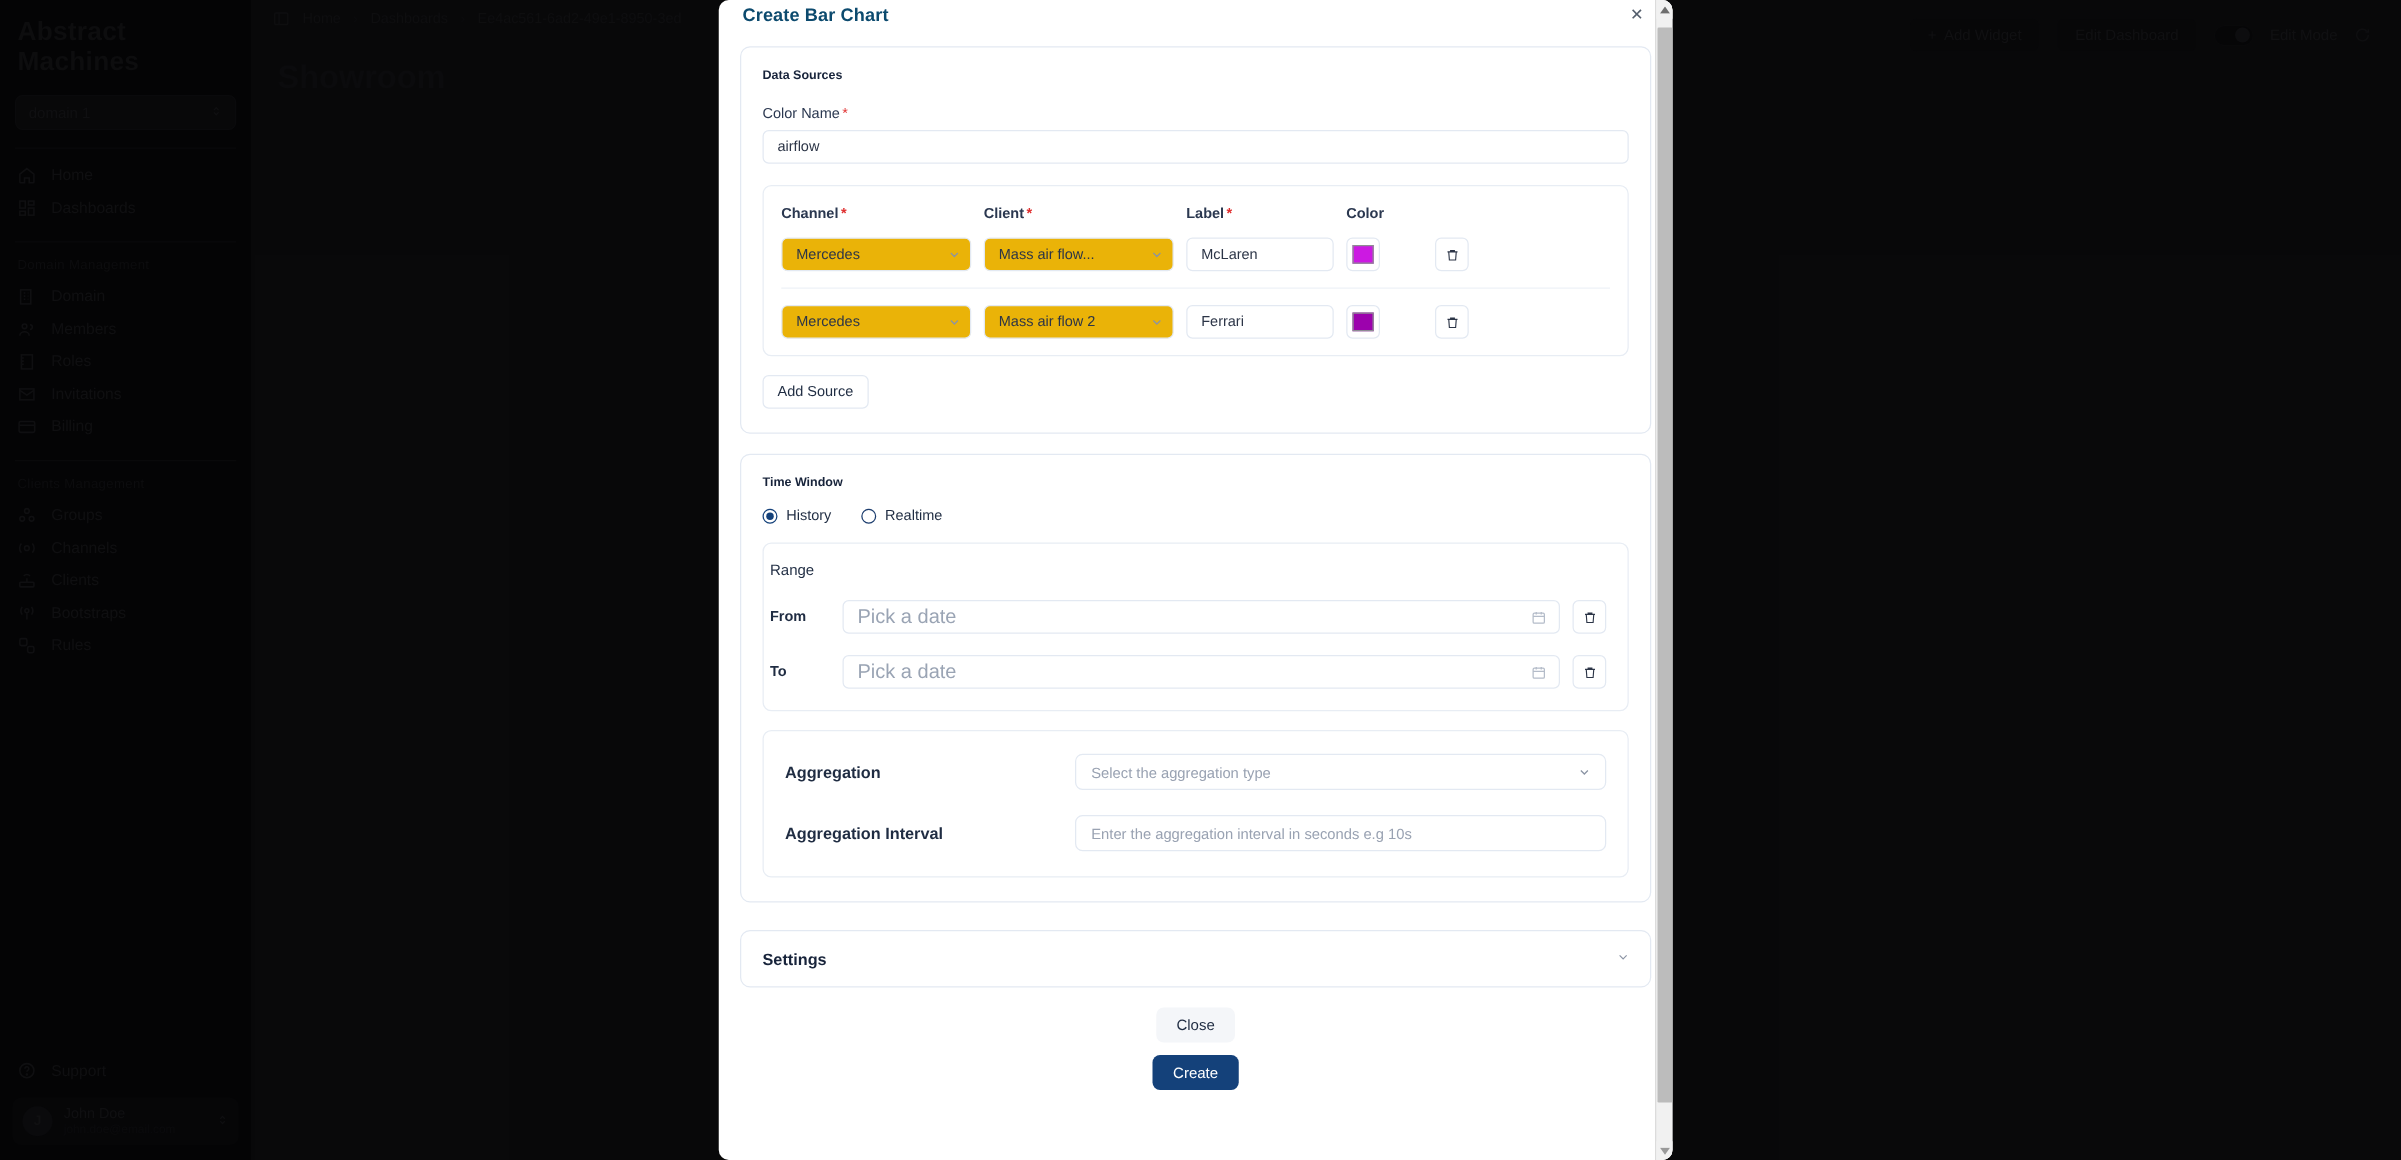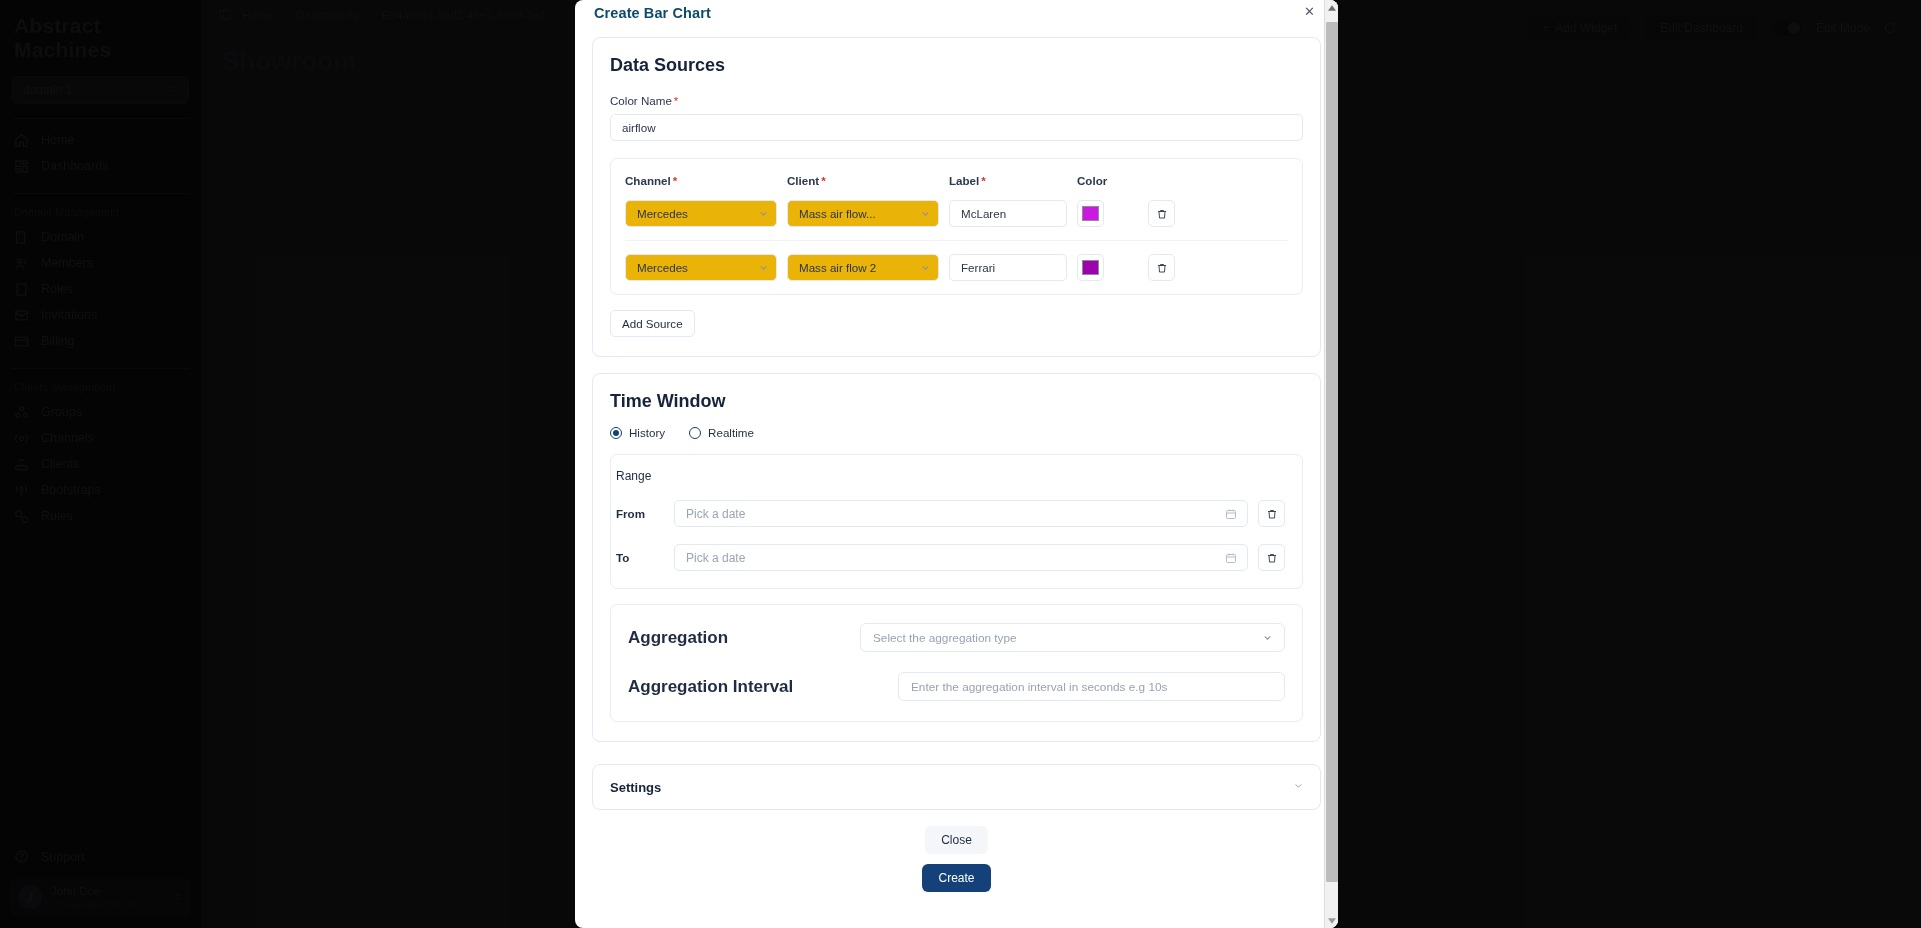--- a/index.html
+++ b/index.html
@@ -120,21 +120,21 @@
   .close-x {
     font-size: 13px; color: #555f6d; line-height: 1;
     padding: 0 2px; margin-right: 2px;
   }
 
   .card {
     border: 1px solid #e3e9f2; border-radius: 8px;
     background: #fff; margin-top: 16px;
   }
   .card-pad { padding: 17px 17px 19px 17px; }
-  .card-title { font-size: 18px; font-weight: 700; color: #17233a; }
+  .card-title { font-size: 10px; font-weight: 700; color: #17233a; }
 
   .field-label {
     font-size: 11.6px; color: #2b3850; margin-top: 18px; margin-bottom: 7px;
     font-weight: 400;
   }
   .req { color: #e03131; margin-left: 2px; }
 
   .text-input {
     width: 100%; height: 27px; border: 1px solid #e3e9f2; border-radius: 5px;
     font-size: 11.6px; color: #2c3547; padding: 0 11px;
@@ -205,31 +205,31 @@
   }
   .inner-title { font-size: 12px; color: #1f2c42; }
   .range-row {
     display: grid; grid-template-columns: 58px 1fr 10px 27px;
     align-items: center; margin-top: 17px;
   }
   .range-label { font-size: 11.6px; font-weight: 700; color: #1f2c42; }
   .date-input {
     height: 27px; border: 1px solid #e3e9f2; border-radius: 5px;
     display: flex; align-items: center; justify-content: space-between;
-    padding: 0 10px 0 11px; font-size: 12px; color: #9aa4b4; background: #fff;
+    padding: 0 10px 0 11px; font-size: 16px; color: #9aa4b4; background: #fff;
   }
   .cal-ic { width: 12px; height: 12px; color: #b4bcc9; }
   .cal-ic svg { width: 12px; height: 12px; display: block; }
 
   .agg-row {
     display: grid; grid-template-columns: 232px 1fr;
     align-items: center;
   }
-  .agg-row + .agg-row { margin-top: 20px; gap: 38px; }
-  .agg-label { font-size: 17px; font-weight: 700; color: #1f2c42; }
+  .agg-row + .agg-row { margin-top: 20px; }
+  .agg-label { font-size: 13px; font-weight: 700; color: #1f2c42; }
   .agg-control {
     height: 29px; border: 1px solid #e3e9f2; border-radius: 6px;
     display: flex; align-items: center; justify-content: space-between;
     padding: 0 12px; font-size: 11.8px; color: #99a2b2; background: #fff;
   }
 
   .settings-card {
     border: 1px solid #e3e9f2; border-radius: 8px; margin-top: 22px;
     height: 46px; display: flex; align-items: center; justify-content: space-between;
     padding: 0 17px;

